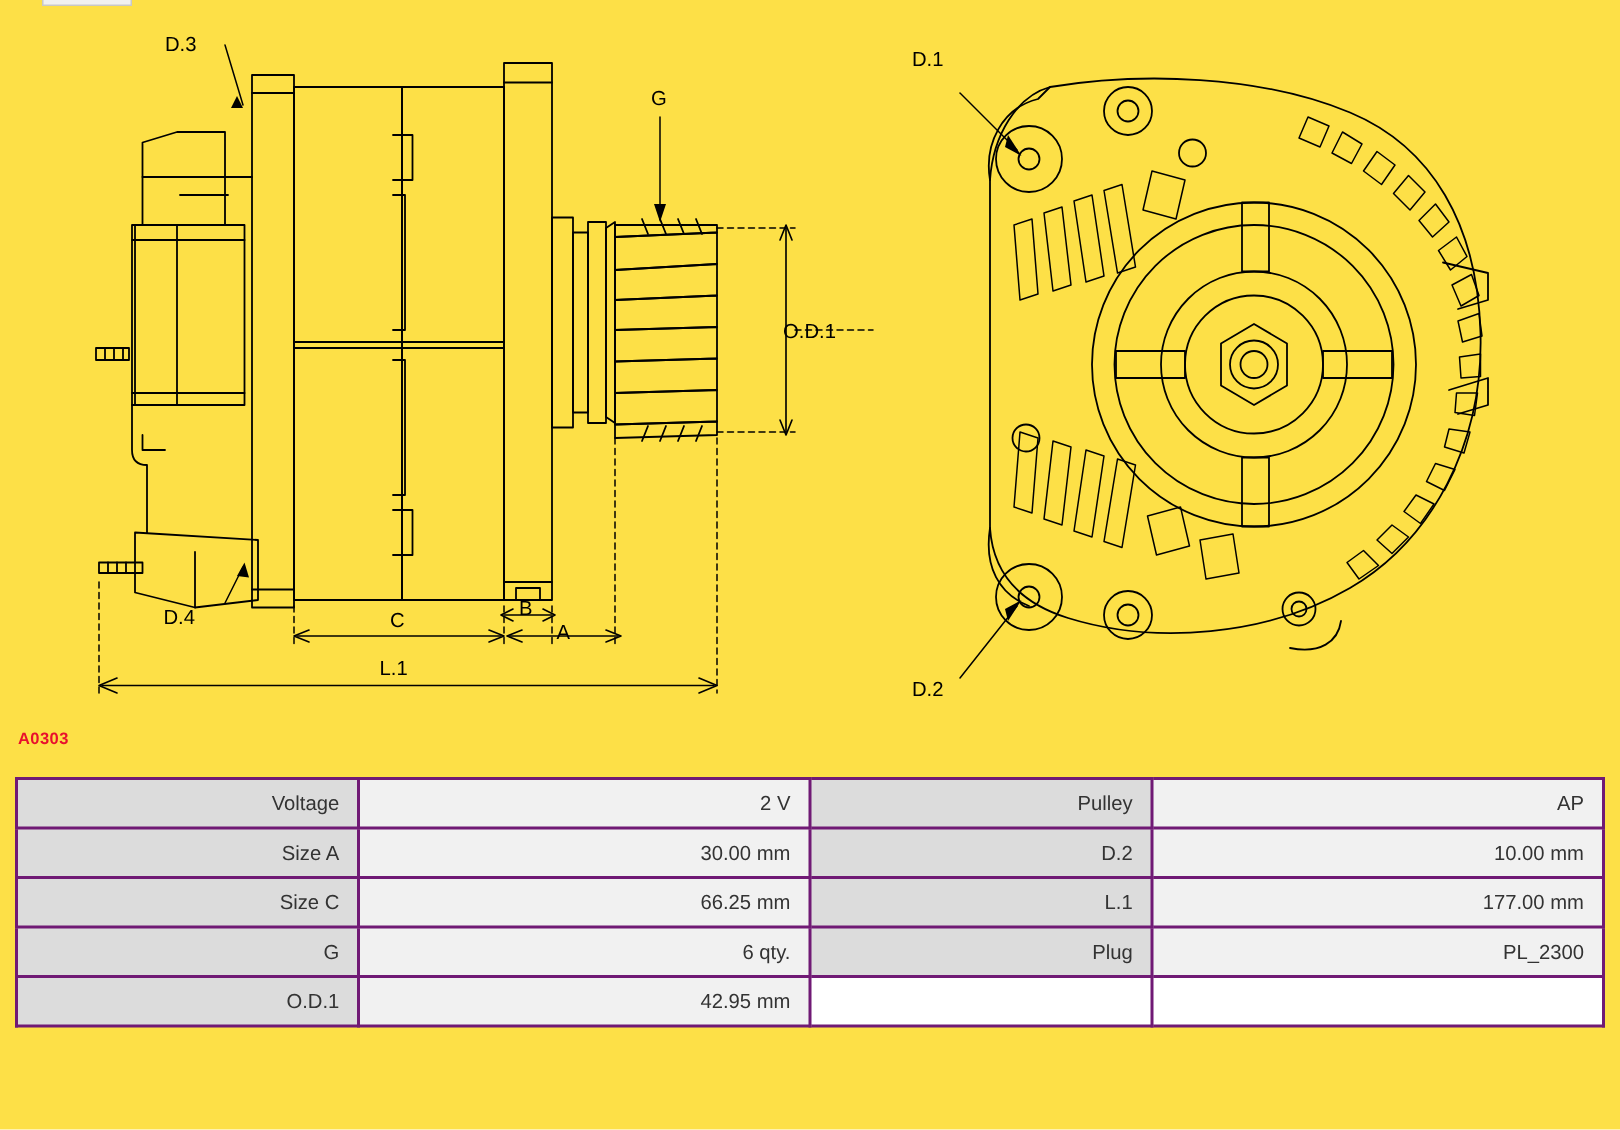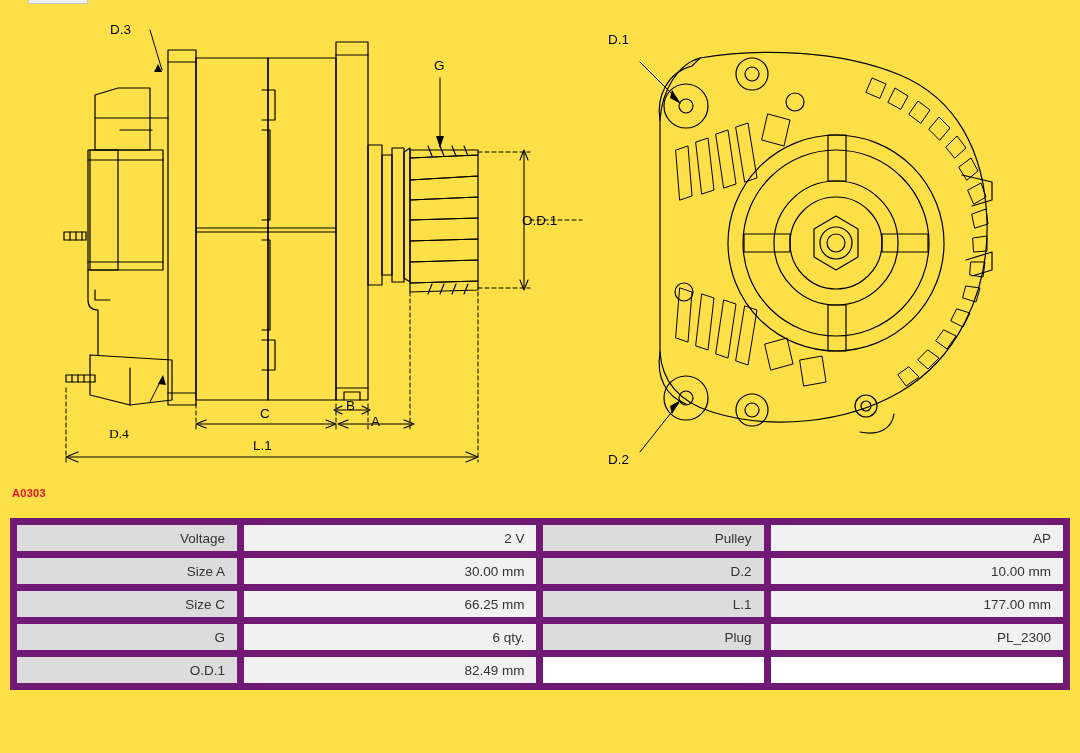--- a/index.html
+++ b/index.html
@@ -47,21 +47,21 @@
   #spec-table {
     position: absolute;
     left: 10px;
     top: 518px;
     width: 1060px;
     border-collapse: collapse;
     font-size: 13.5px;
     color: #222;
   }
   #spec-table td {
-    border: 7px solid #701a75;
+    border: 2px solid #701a75;
     height: 33px;
     padding: 0 12px;
     vertical-align: middle;
   }
   #spec-table td.k {
     background: #dcdcdc;
     text-align: right;
     width: 220px;
     color: #333;
   }
@@ -280,21 +280,21 @@
         </g>
 
         <path d="M640 62 L678 100" stroke-width="1"></path>
         <path d="M670 98 L681 104 L672 90" fill="#000" stroke="none"></path>
         <path d="M640 452 L678 404" stroke-width="1"></path>
         <path d="M672 414 L681 400 L670 406" fill="#000" stroke="none"></path>
       </g>
     </svg>
 
     <span class="lbl" style="left:110px; top:22px;">D.3</span>
-    <span class="lbl" style="left:109px; top:426px;font-family:Liberation Serif, serif;">D.4</span>
+    <span class="lbl" style="left:109px; top:404px;">D.4</span>
     <span class="lbl" style="left:434px; top:58px;">G</span>
     <span class="lbl" style="left:522px; top:213px;">O.D.1</span>
     <span class="lbl" style="left:371px; top:414px;">A</span>
     <span class="lbl" style="left:346px; top:398px;">B</span>
     <span class="lbl" style="left:260px; top:406px;">C</span>
     <span class="lbl" style="left:253px; top:438px;">L.1</span>
     <span class="lbl" style="left:608px; top:32px;">D.1</span>
     <span class="lbl" style="left:608px; top:452px;">D.2</span>
   </div>
 
@@ -321,20 +321,20 @@
         <td class="v">177.00 mm</td>
       </tr>
       <tr>
         <td class="k">G</td>
         <td class="v">6 qty.</td>
         <td class="k">Plug</td>
         <td class="v">PL_2300</td>
       </tr>
       <tr>
         <td class="k">O.D.1</td>
-        <td class="v">82.49 mm</td>
+        <td class="v">42.95 mm</td>
         <td class="k empty"></td>
         <td class="v empty"></td>
       </tr>
     </tbody>
   </table>
 
 </div>
 
 </body></html>

